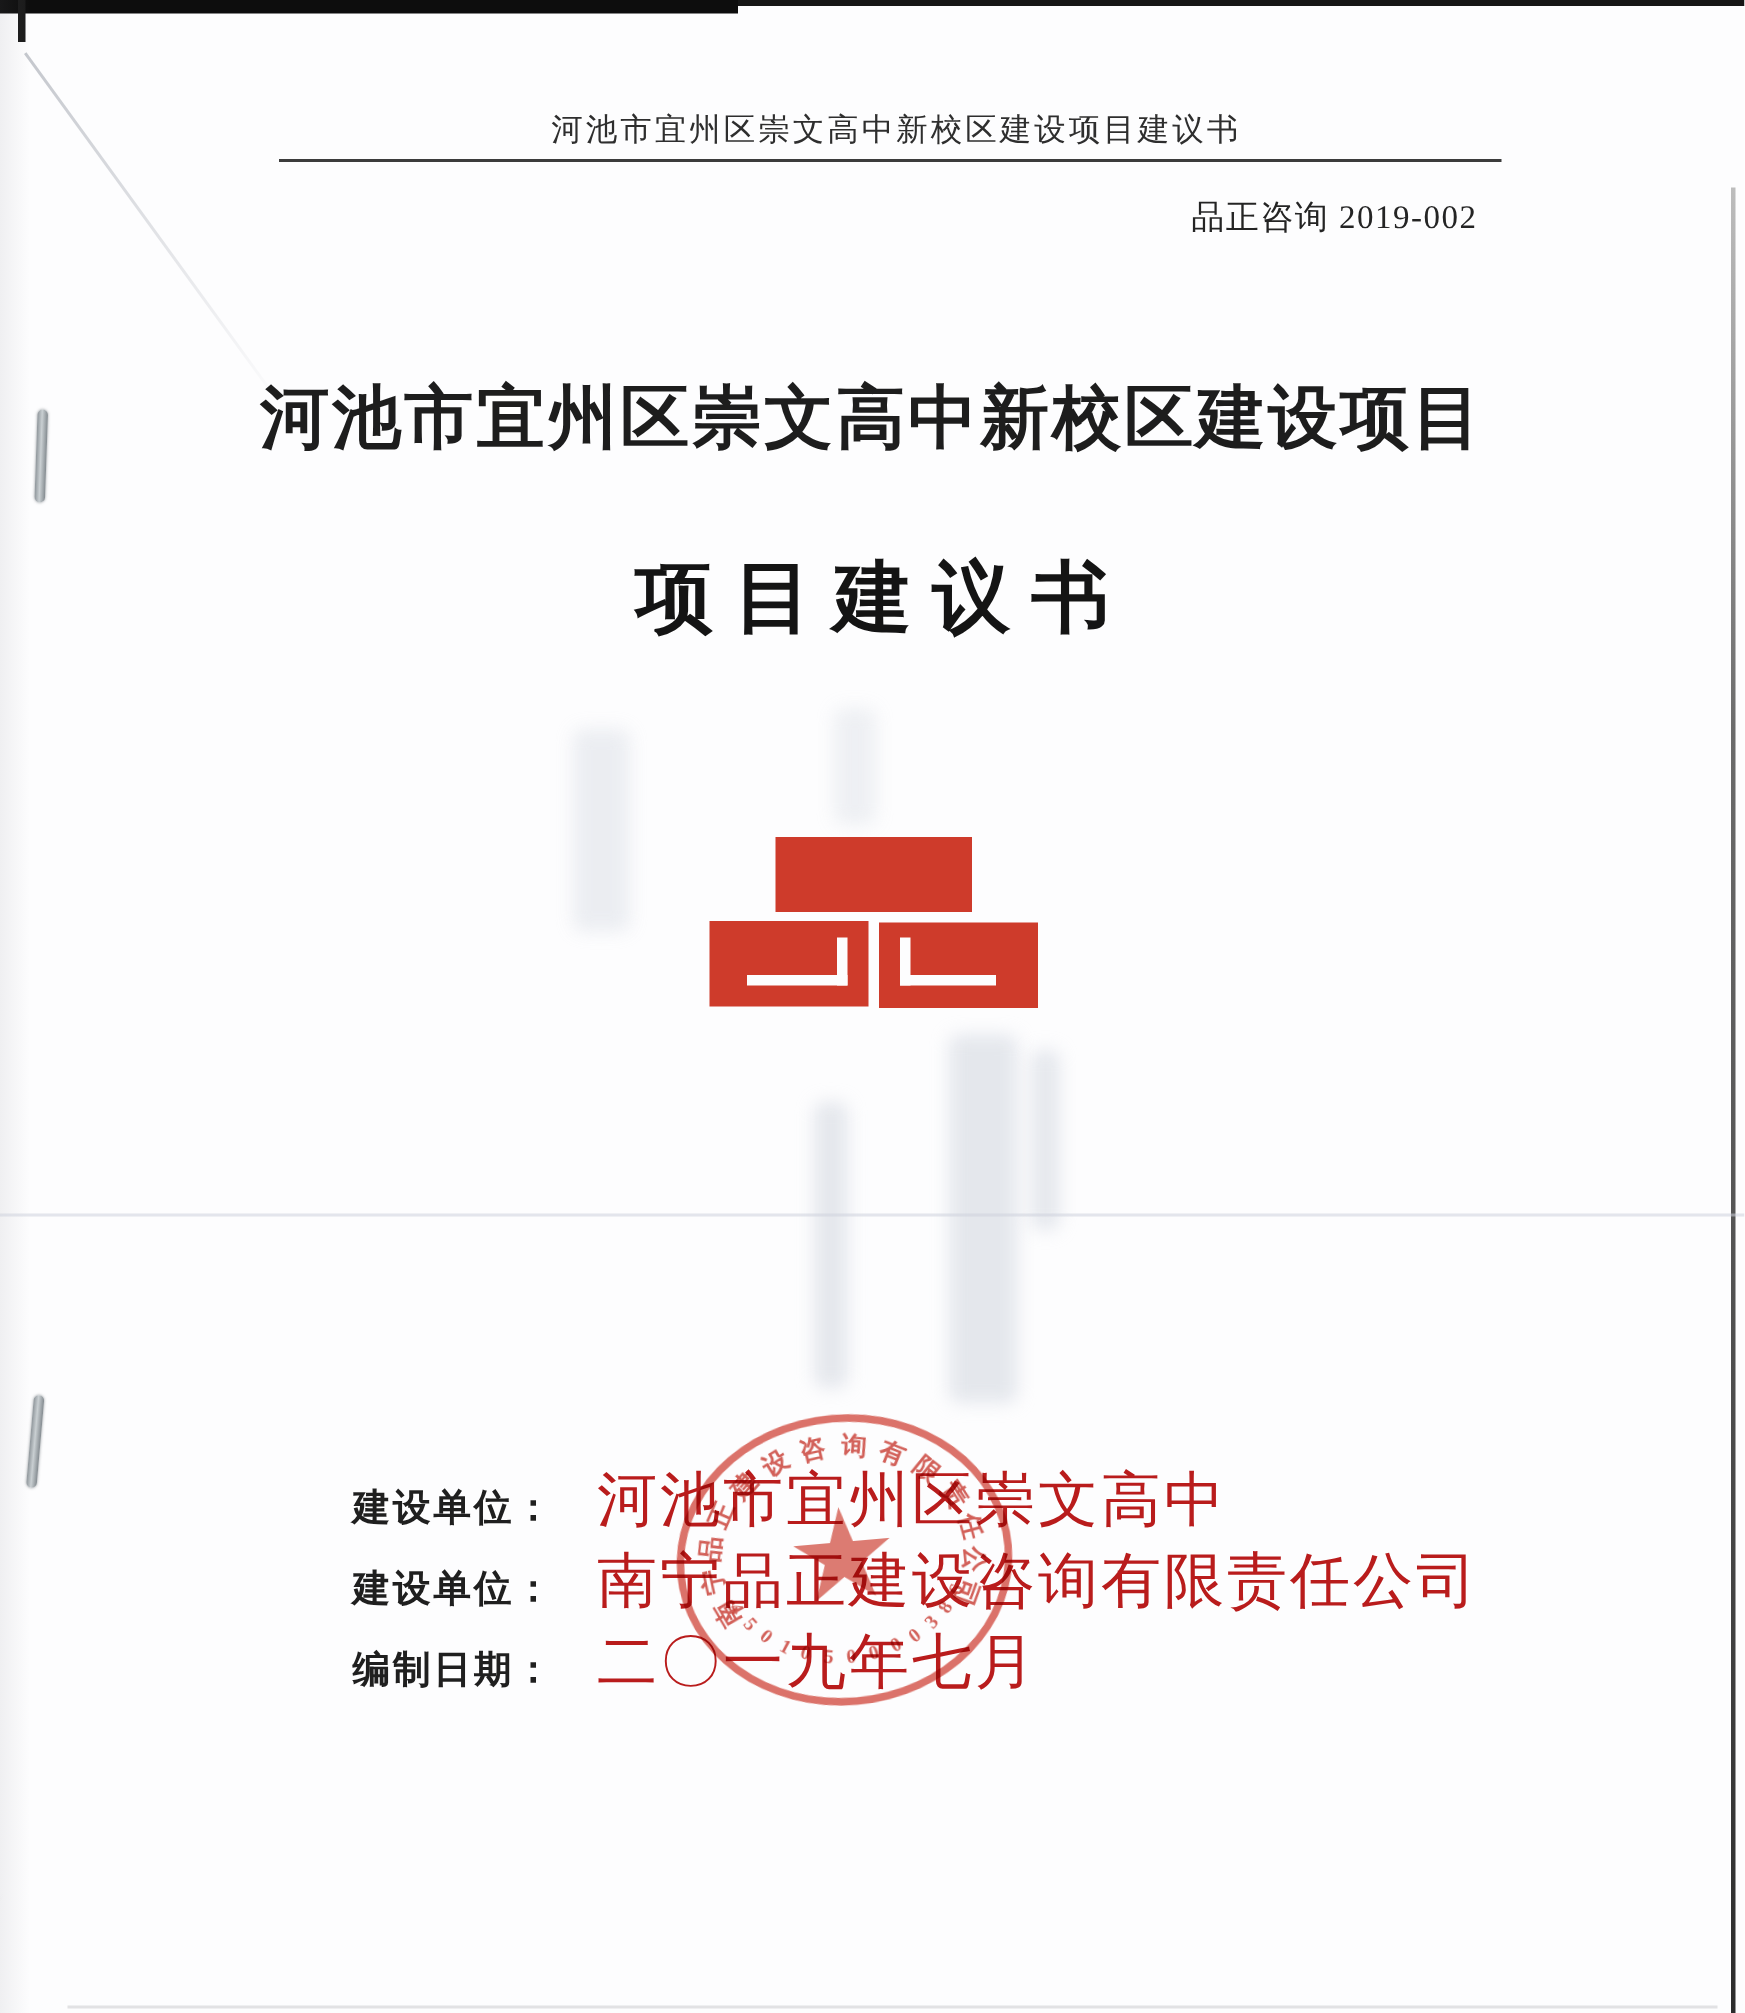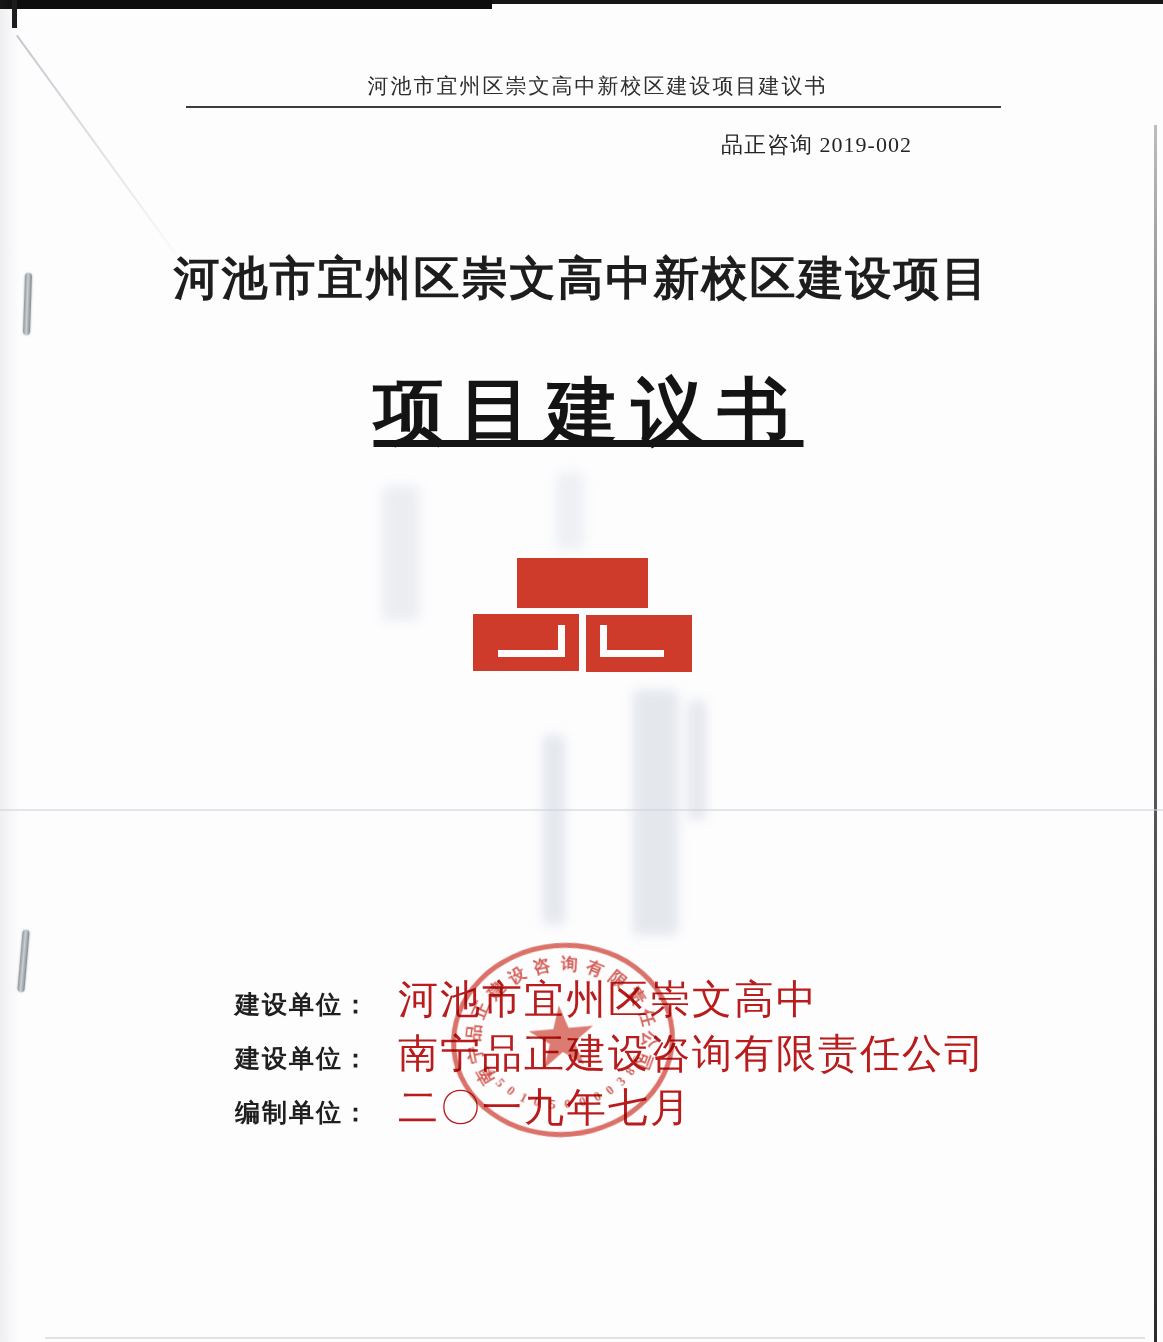--- a/index.html
+++ b/index.html
@@ -36,33 +36,33 @@
   .staple-1{left:24px;top:273px;transform:rotate(2deg);}
   .staple-2{left:20px;top:930px;transform:rotate(5deg);}
 
   
   .running-header{
     left:185px;top:72px;width:825px;text-align:center;
     font-size:21px;letter-spacing:2px;color:#2e2e2e;
   }
   .header-rule{left:186px;top:106px;width:815px;height:2px;background:#3c3c3c;}
   .doc-number{
-    left:674px;top:130px;width:285px;text-align:center;
+    left:700px;top:130px;width:285px;text-align:right;
     font-size:22px;letter-spacing:1px;color:#242424;
   }
 
   
   .main-title{
     left:0;top:248px;width:1163px;text-align:center;
     font-size:46px;font-weight:bold;letter-spacing:2px;color:#1d1d1d;
   }
   .sub-title{
     left:0;top:364px;width:1163px;text-align:center;
     font-family:"Liberation Sans", sans-serif;
-    font-size:72px;font-weight:900;letter-spacing:14px;text-indent:14px;color:#141414;text-decoration:underline;
+    font-size:52px;font-weight:900;letter-spacing:14px;text-indent:14px;color:#141414;
   }
 
   
   .logo{left:473px;top:558px;width:219px;height:114px;}
   .logo .blk{position:absolute;background:#ce3b2b;}
   .logo .blk-top{left:44px;top:0;width:131px;height:50px;}
   .logo .blk-bl{left:0;top:56px;width:106px;height:57px;}
   .logo .blk-br{left:113px;top:57px;width:106px;height:57px;}
   .logo .notch{position:absolute;background:#fdfdfe;}
   .logo .n1v{left:85px;top:67px;width:7px;height:32px;}
@@ -140,21 +140,21 @@
 </div>
 
 <div class="abs fields">
   <div class="field-row r0">
     <span class="field-label">建设单位：</span><span class="field-value">河池市宜州区崇文高中</span>
   </div>
   <div class="field-row r1">
     <span class="field-label">建设单位：</span><span class="field-value">南宁品正建设咨询有限责任公司</span>
   </div>
   <div class="field-row r2">
-    <span class="field-label">编制单位：</span><span class="field-value">二〇一九年七月</span>
+    <span class="field-label">编制日期：</span><span class="field-value">二〇一九年七月</span>
   </div>
 </div>
 
 <div class="abs stamp" id="stamp">
   <div class="stamp-ring"></div>
   <div class="stamp-star">★</div>
 <span class="stamp-char" style="left: 35.2449px; top: 131.274px; font-size: 17px; transform: translate(-50%, -50%) rotate(-115deg);">南</span>
     <span class="stamp-char" style="left: 27.7148px; top: 109.413px; font-size: 17px; transform: translate(-50%, -50%) rotate(-97.3077deg);">宁</span>
     <span class="stamp-char" style="left: 28.4414px; top: 86.6611px; font-size: 17px; transform: translate(-50%, -50%) rotate(-79.6154deg);">品</span>
     <span class="stamp-char" style="left: 37.3561px; top: 65.1714px; font-size: 17px; transform: translate(-50%, -50%) rotate(-61.9231deg);">正</span>

